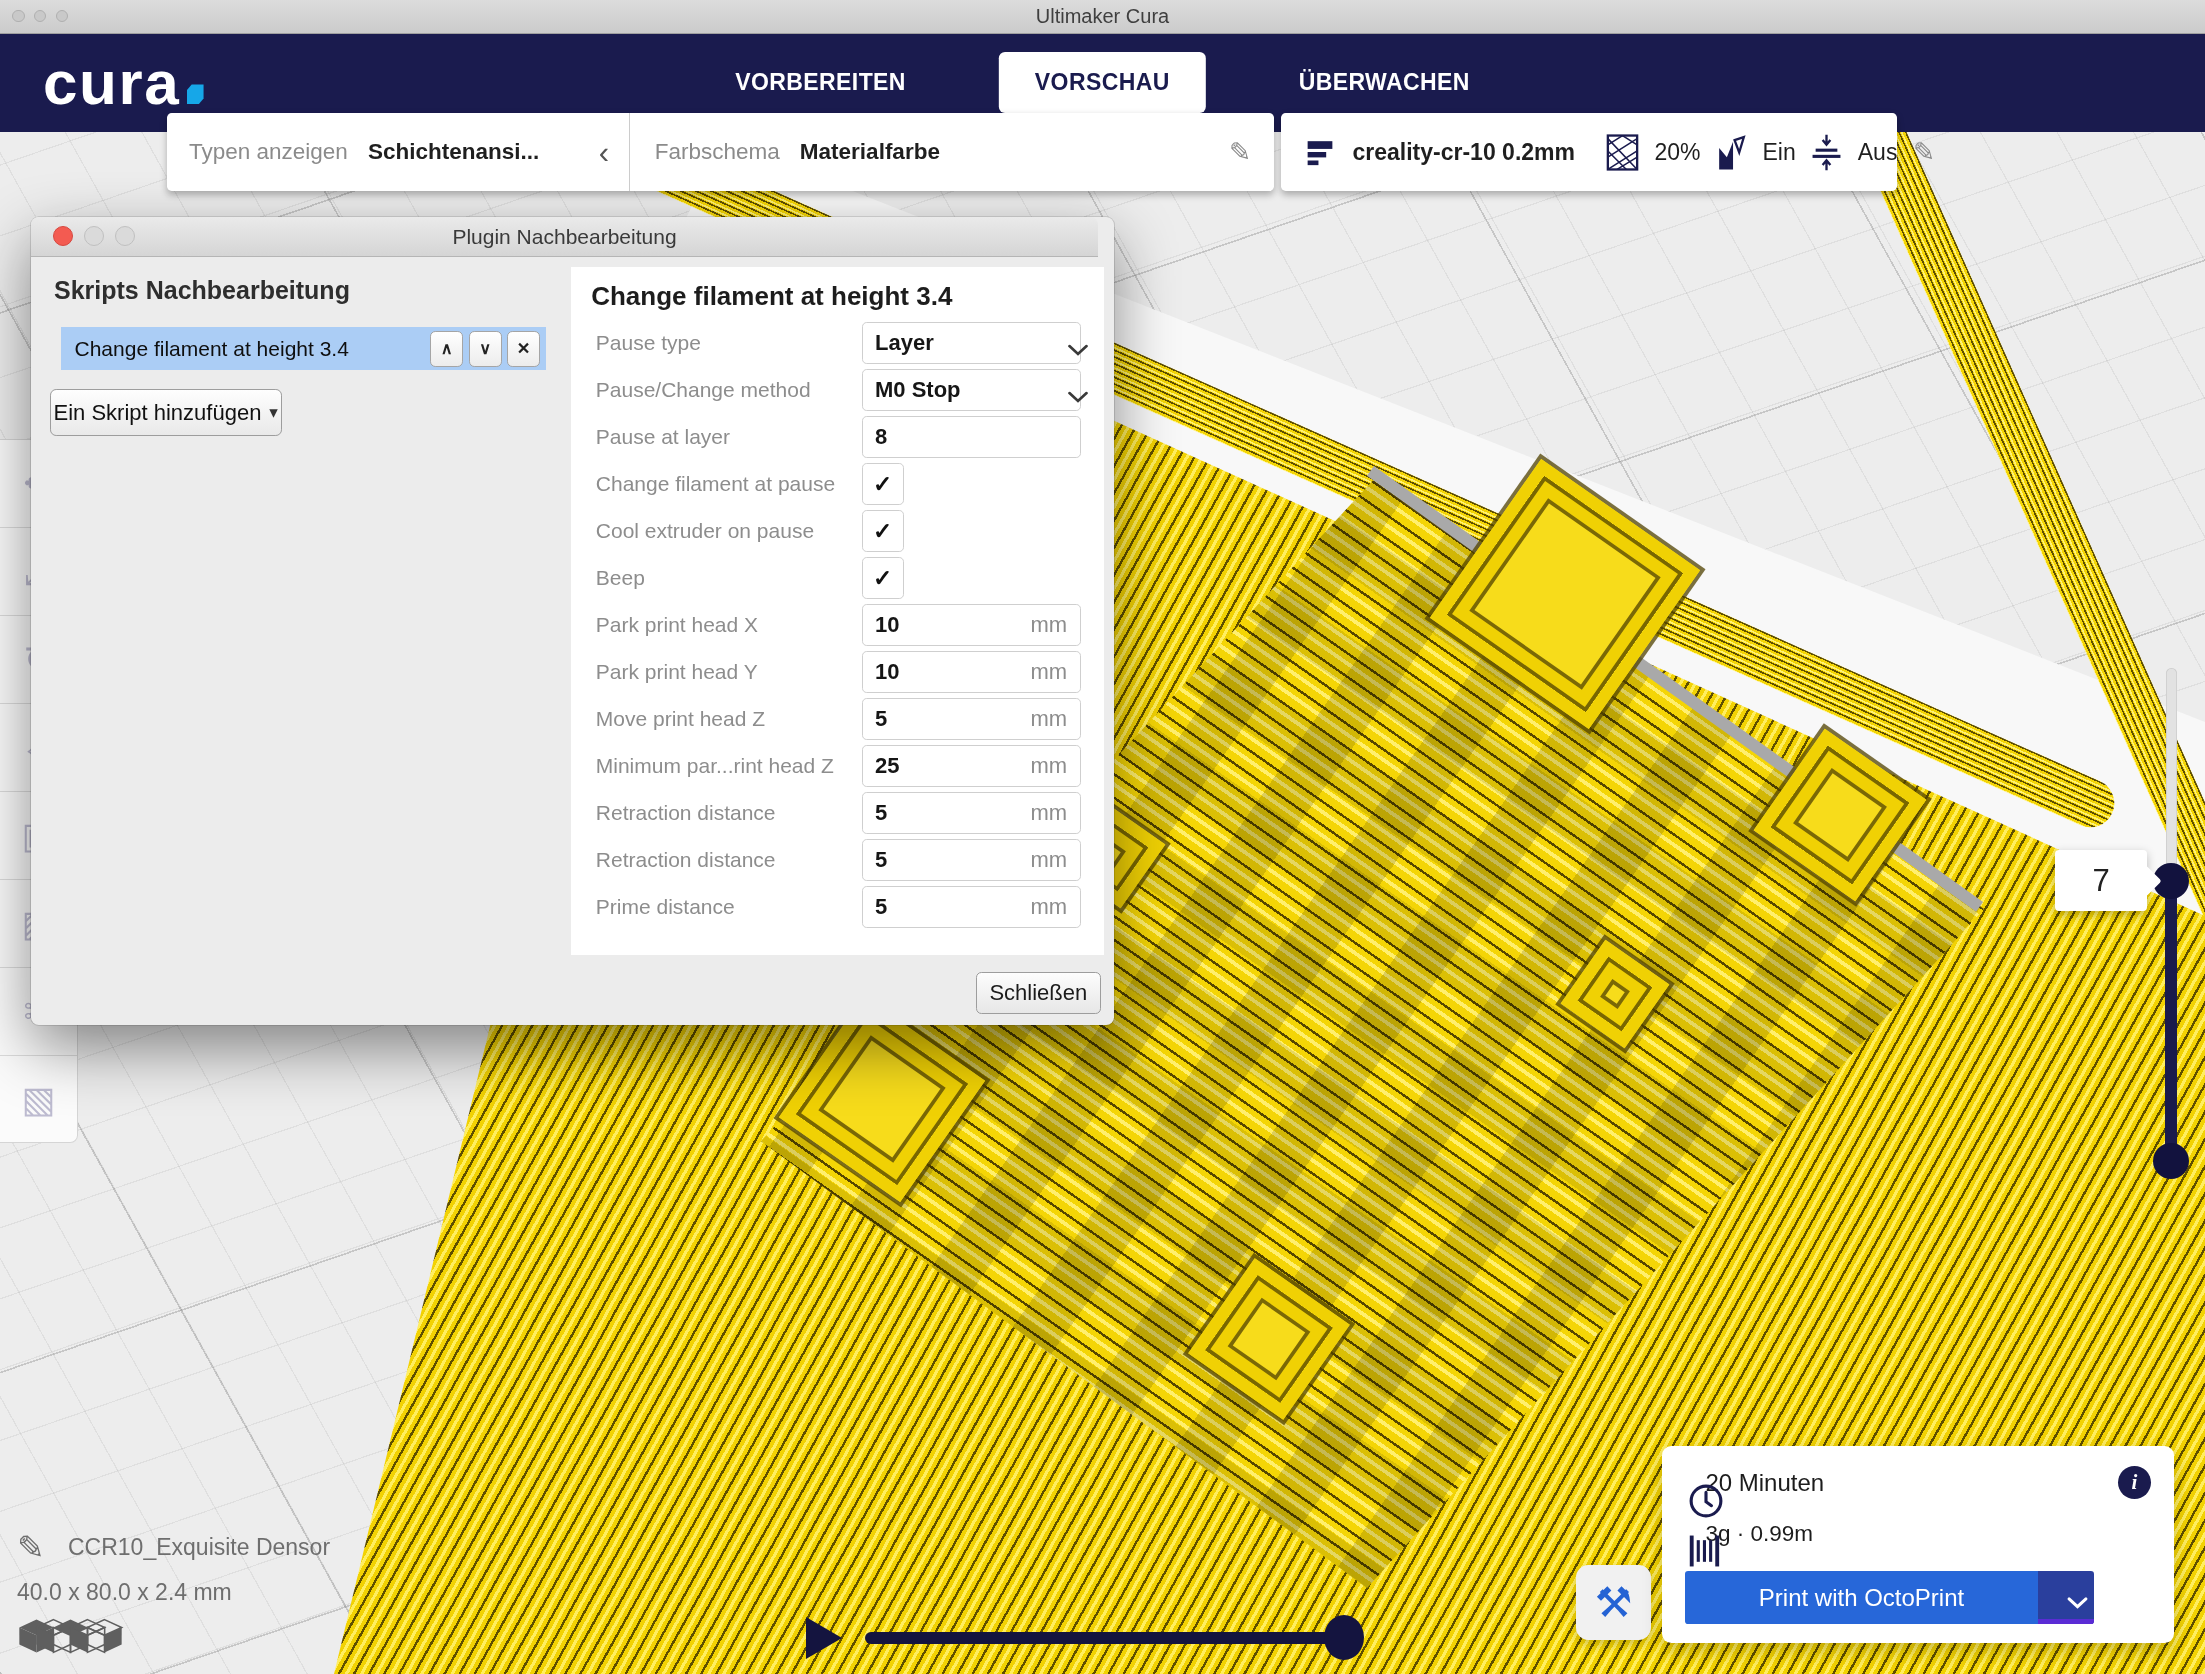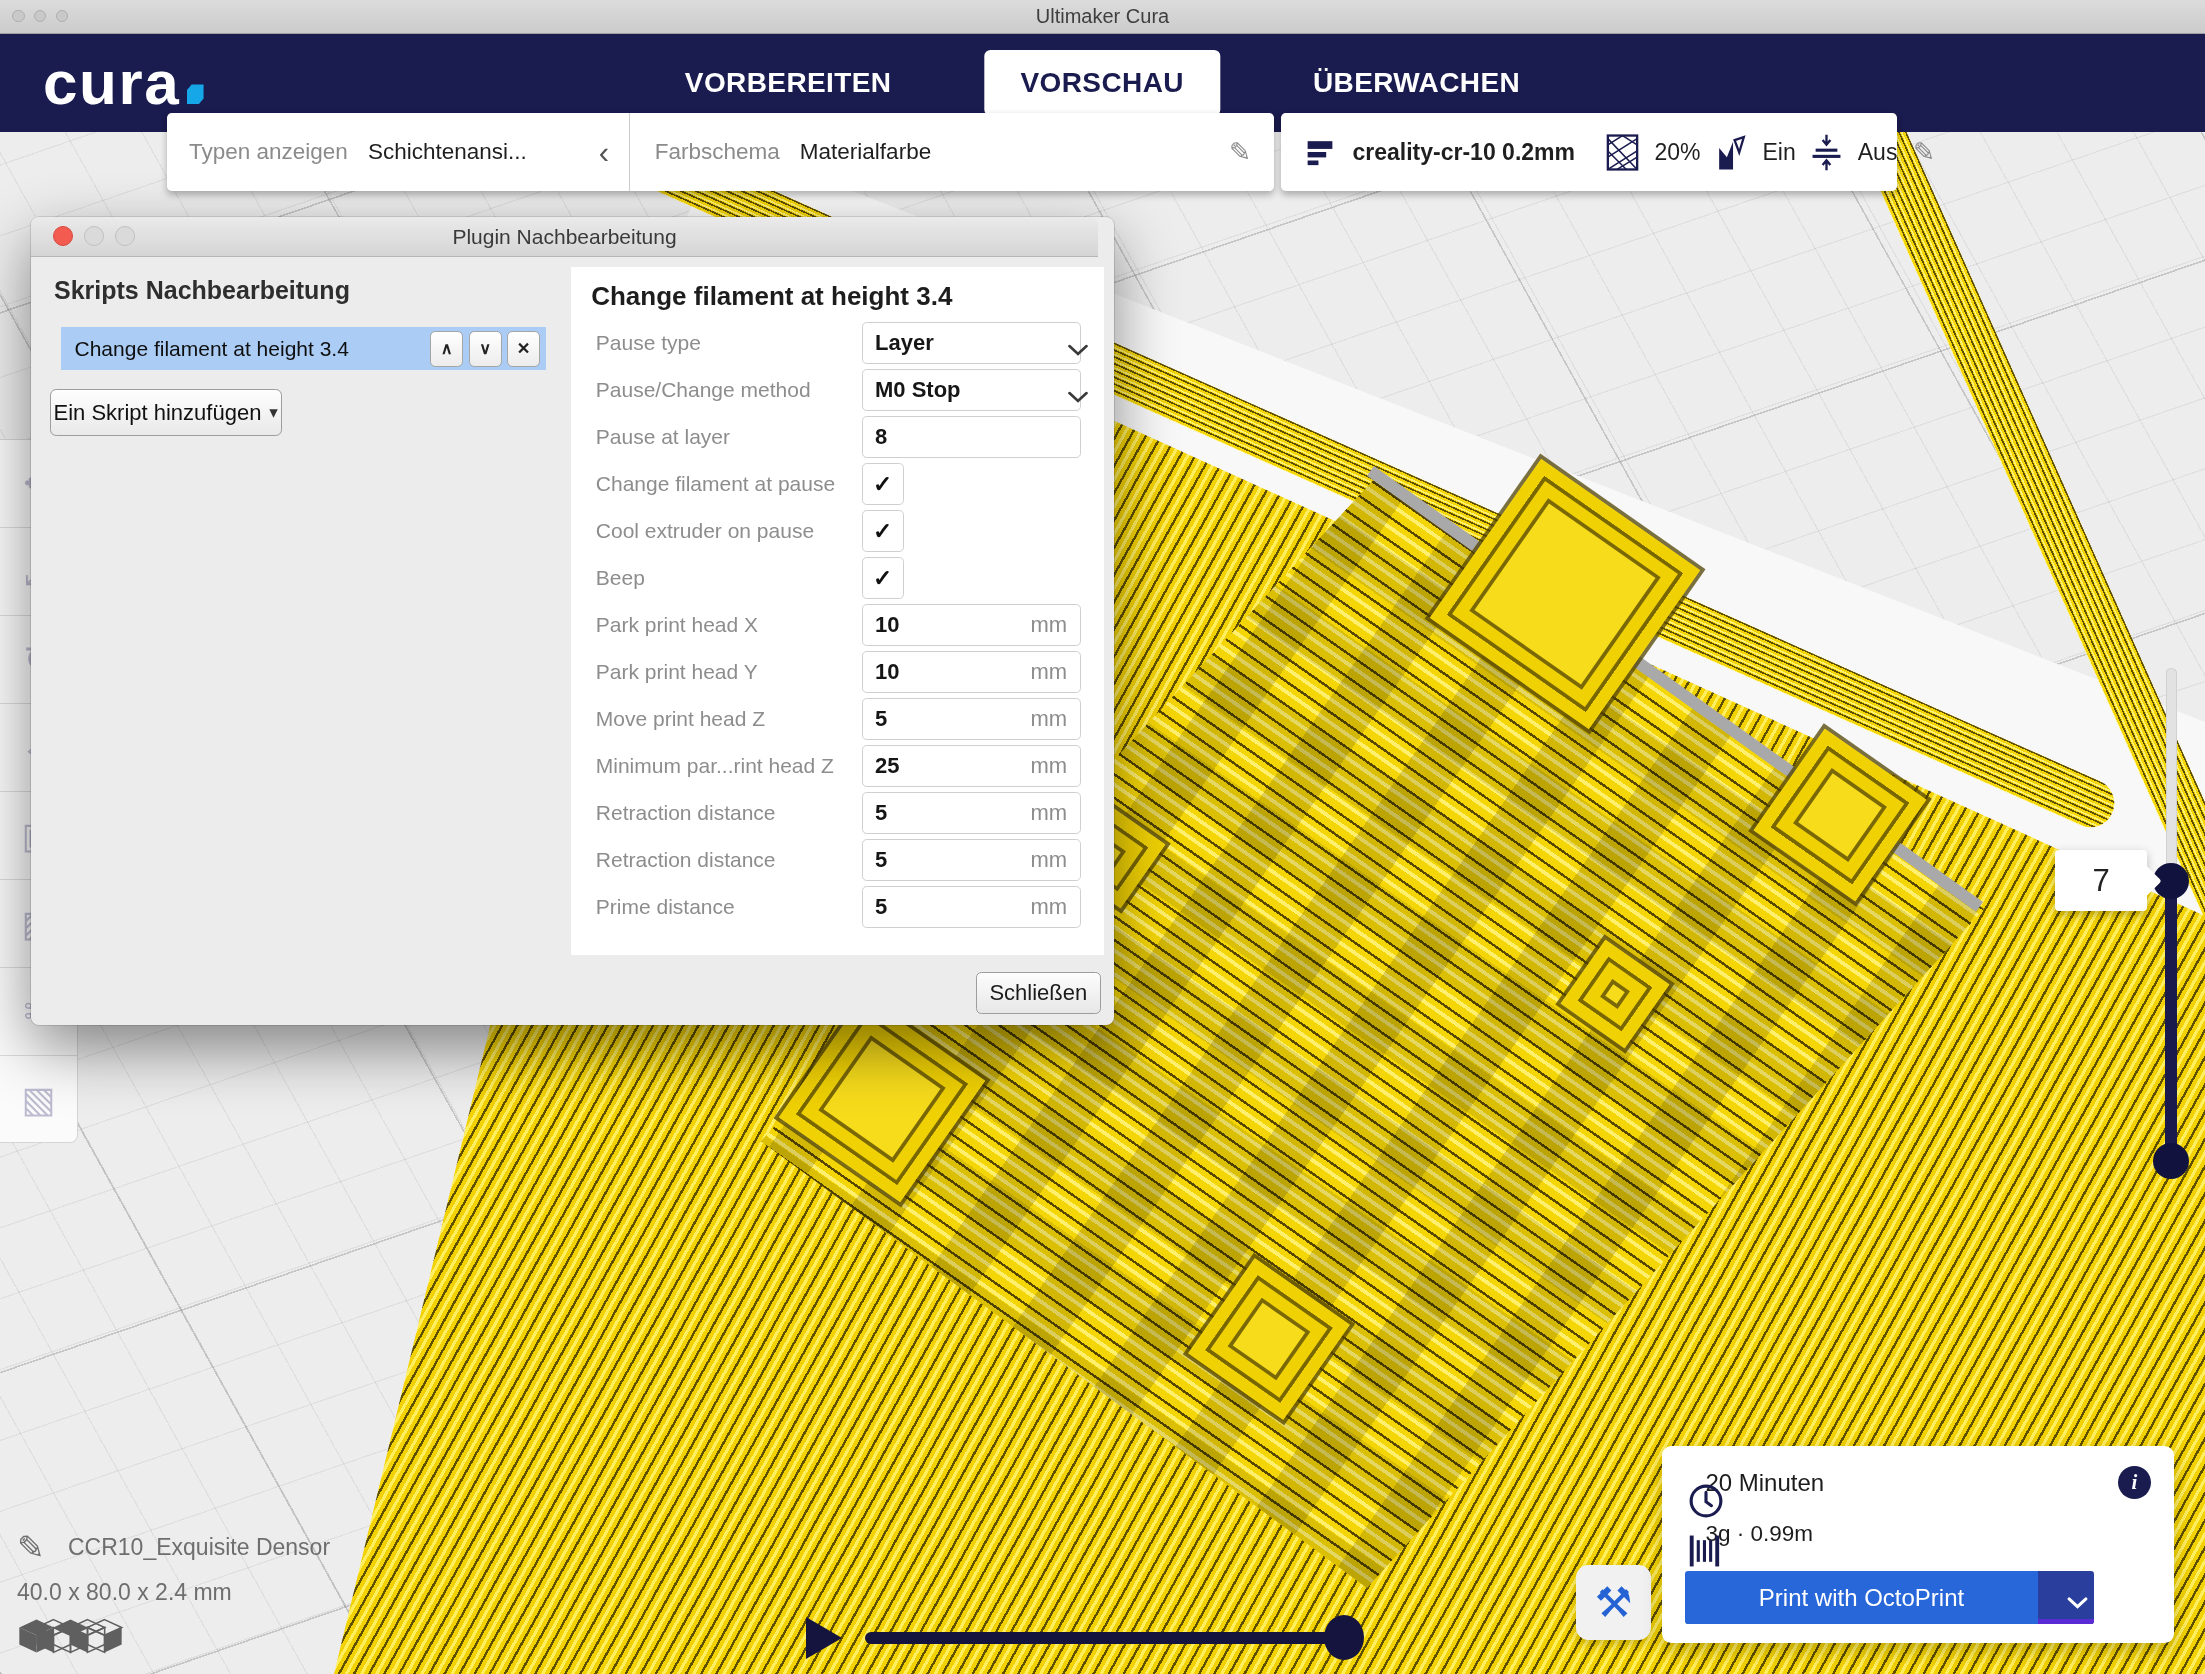--- a/index.html
+++ b/index.html
@@ -16,34 +16,34 @@
   .tl.c1{left:12.4px}.tl.c2{left:34px}.tl.c3{left:56px}
 
   
   .header{position:absolute;top:33px;left:0;right:0;height:99px;background:#1a1b4e;z-index:25;}
   .logo{position:absolute;left:43px;top:12.4px;font-size:62px;font-weight:bold;color:#fff;
     letter-spacing:1.6px;line-height:75px;}
   .logo-dot{display:inline-block;width:17px;height:20px;background:#16a7e8;margin-left:6.2px;
     clip-path:polygon(30% 0,100% 0,100% 70%,70% 100%,0 100%,0 30%);}
   .tabs{position:absolute;left:50%;top:0;height:99px;transform:translateX(-50%);
     display:flex;align-items:center;gap:93px;}
-  .tab{color:#fff;font-size:28px;font-weight:bold;letter-spacing:0.4px;cursor:default;white-space:nowrap;}
+  .tab{color:#fff;font-size:23px;font-weight:bold;letter-spacing:0.4px;cursor:default;white-space:nowrap;}
   .tab.active{background:#fff;color:#1a1b4e;padding:17px 36px;border-radius:6.2px;}
   .header-buttons{position:absolute;right:25px;top:0;height:99px;display:flex;align-items:center;gap:18.6px;}
   .hbtn{border:1.6px solid #fff;color:#fff;font-size:21px;padding:10px 20px;border-radius:5.4px;white-space:nowrap;}
 
   
   .card{position:absolute;top:113px;height:78px;background:#fff;border-radius:4.7px;
     box-shadow:0 3.1px 7.8px rgba(0,0,0,.28);z-index:30;display:flex;align-items:center;}
   .card-view{left:167px;width:1107px;}
   .vc-sec{display:flex;align-items:center;height:100%;}
   .vc-sec.one{width:462px;padding-left:22px;box-sizing:border-box;}
   .vc-sec.two{flex:1;padding-left:25px;}
   .vc-label{color:#8b8b8b;font-size:22.5px;margin-right:20px;white-space:nowrap;}
-  .vc-value{color:#1f1f1f;font-size:22.5px;font-weight:normal;white-space:nowrap;}
+  .vc-value{color:#1f1f1f;font-size:22.5px;font-weight:bold;white-space:nowrap;}
   .vc-chevron{margin-left:auto;margin-right:20px;color:#555;font-size:31px;line-height:31px;}
   .vc-divider{width:0.8px;height:78px;background:#ccc;}
   .pencil{color:#8a8a8a;font-size:26.4px;}
   .vc-pencil{margin-left:auto;margin-right:23px;}
   .card-print{left:1281px;width:616px;padding:5px 22px;box-sizing:border-box;gap:15.5px;}
   .pp-name{font-size:23px;font-weight:bold;color:#1f1f1f;white-space:nowrap;}
   .pp-val{font-size:23px;font-weight:normal;color:#1f1f1f;white-space:nowrap;}
   .sp{flex:1;}
   .nicon{flex:none;}
 

